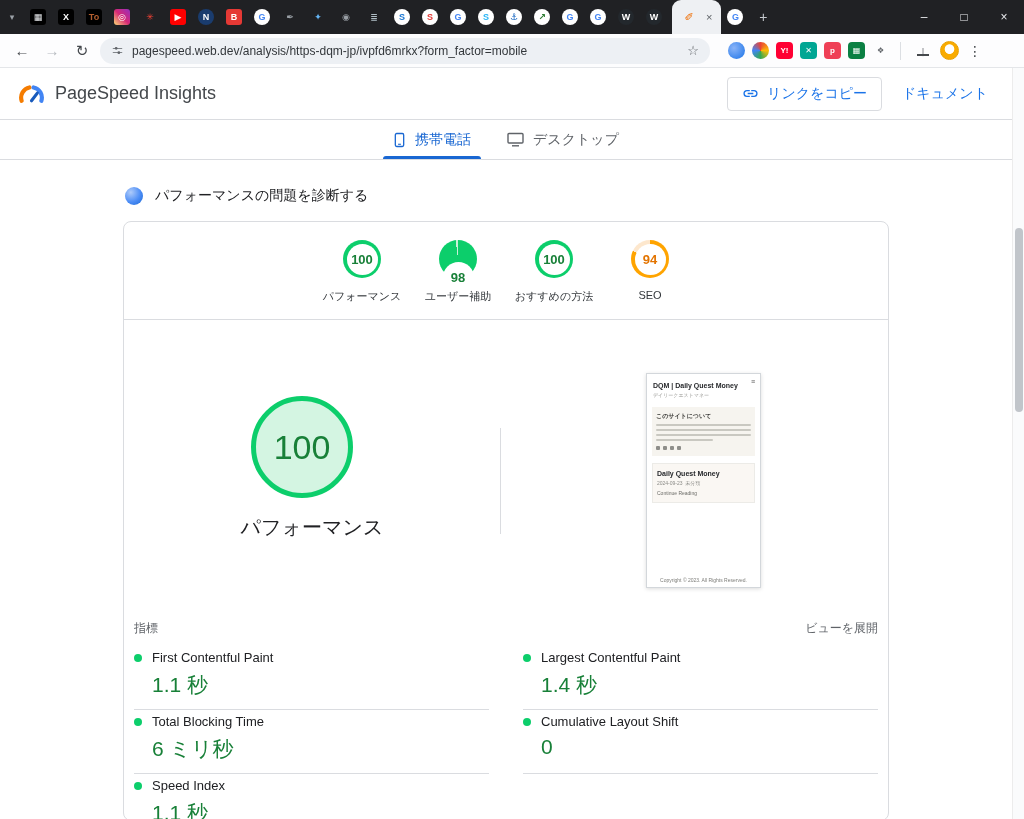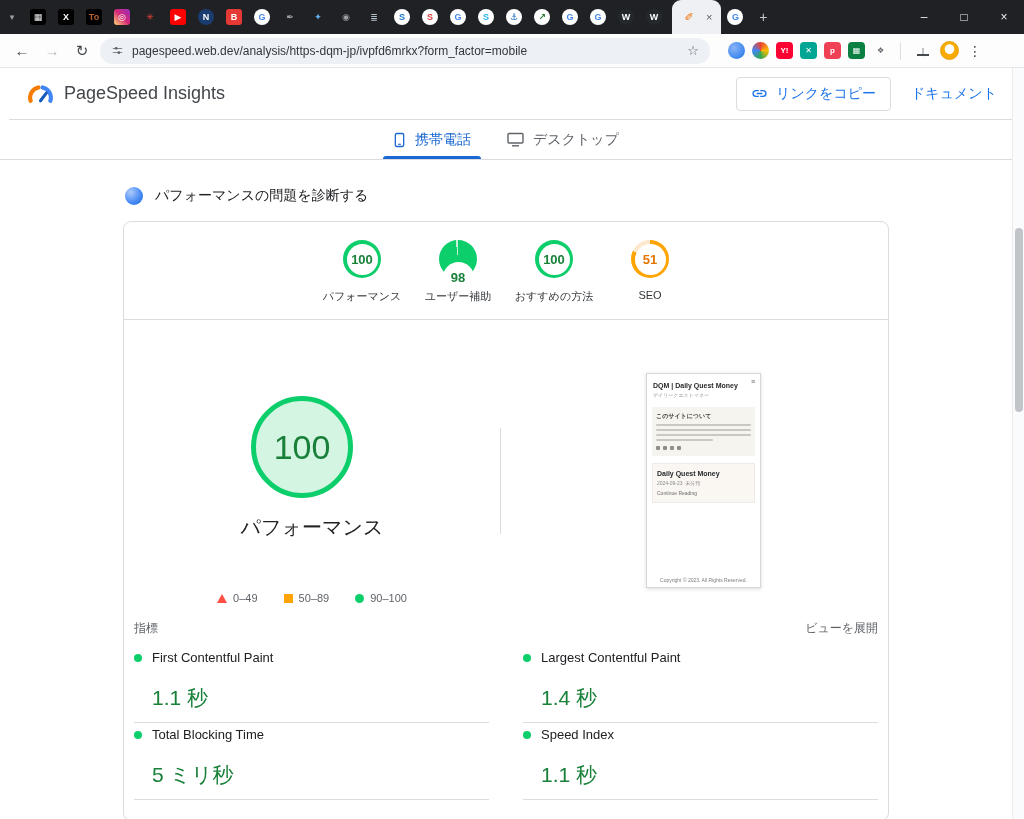--- a/index.html
+++ b/index.html
@@ -39,21 +39,21 @@
   .vr { width:1px; height:18px; background:#dcdfe3; margin:0 5px; }
   .download-icon { position:relative; width:22px; text-align:center; color:#45494d; font-size:14px; }
   .download-icon::after { content:""; position:absolute; left:5px; right:5px; bottom:3px;
                           height:2px; background:#45494d; }
   .avatar { width:19px; height:19px; border-radius:50%;
             background:radial-gradient(circle at 50% 42%, #ffffff 0 34%, #f9ab00 40%); 
             border:1px solid #e8a000; }
   .menu-dots { width:20px; text-align:center; color:#45494d; font-size:14px; }
 
   
-  .psi-header { position:absolute; top:68px; left:9px; width:1012px; height:52px; background:#fff;
+  .psi-header { position:absolute; top:68px; left:0; width:1012px; height:52px; background:#fff;
                 display:flex; align-items:center; padding:0 18px; border-bottom:1px solid #dadce0; }
   .psi-logo { margin-right:10px; display:flex; }
   .psi-title { font-size:18px; color:#43474b; }
   .header-actions { margin-left:auto; display:flex; align-items:center; gap:14px; }
   .copy-link-btn { display:flex; align-items:center; gap:8px; border:1px solid #dadce0;
                    border-radius:4px; padding:7px 14px; color:#1a73e8; font-size:14px; background:#fff; }
   .docs-btn { color:#1a73e8; font-size:14px; padding:7px 6px; }
 
   
   .device-tabs { position:absolute; top:120px; left:0; width:1012px; height:40px; background:#fff;
@@ -122,21 +122,21 @@
                font-size:5px; color:#7d7d79; }
 
   
   .metrics-head { position:absolute; top:300px; left:10px; right:10px; display:flex;
                   justify-content:space-between; font-size:12px; color:#5f6368; }
   .metrics { position:absolute; top:326px; left:10px; right:10px; display:grid;
              grid-template-columns:1fr 1fr; column-gap:34px; }
   .metric { padding:4px 0 10px; border-bottom:1px solid #dadce0; }
   .metric-name { display:flex; align-items:center; gap:10px; font-size:13px; color:#202124; }
   .m-dot { width:8px; height:8px; border-radius:50%; background:#0cce6b; flex:0 0 auto; }
-  .metric-value { margin:19px 0 0 18px; font-size:21px; color:#188038; }
+  .metric-value { margin:6px 0 0 18px; font-size:21px; color:#188038; }
   .metric-spacer { border-bottom:none; }
 
   
   .scrollbar { position:absolute; top:68px; right:0; width:12px; bottom:0; background:#fafbfc;
                border-left:1px solid #ececec; }
   .scroll-thumb { position:absolute; top:160px; left:2px; width:8px; height:184px;
                   background:#c1c5ca; border-radius:4px; }
 </style>
 </head>
 <body>
@@ -320,45 +320,31 @@
           <div class="score-label">ユーザー補助</div>
         </div>
         <div class="score">
           <div class="gauge" id="gauge-2" style="background: conic-gradient(rgb(12, 206, 107) 360deg, rgb(230, 244, 234) 0deg);">
               <div class="gauge-inner" style="color: rgb(24, 128, 56);">100</div>
             </div>
           <div class="score-label">おすすめの方法</div>
         </div>
         <div class="score">
           <div class="gauge" id="gauge-3" style="background: conic-gradient(rgb(255, 164, 0) 295.2deg, rgb(253, 231, 205) 0deg);">
-              <div class="gauge-inner" style="color: rgb(227, 116, 0);">51</div>
+              <div class="gauge-inner" style="color: rgb(227, 116, 0);">94</div>
             </div>
           <div class="score-label">SEO</div>
         </div>
       </div>
 
       <div class="perf-section">
         <div class="big-gauge">
           <span>100</span>
         </div>
         <div class="perf-title">パフォーマンス</div>
-        <div class="legend">
-          <span class="legend-item">
-              <span class="tri"></span>
-              <span>0–49</span>
-            </span>
-          <span class="legend-item">
-              <span class="sq"></span>
-              <span>50–89</span>
-            </span>
-          <span class="legend-item">
-              <span class="dot"></span>
-              <span>90–100</span>
-            </span>
-        </div>
         <div class="vdiv"></div>
 
         <div class="preview">
           <div class="pv-head">
             <div class="pv-title">DQM | Daily Quest Money</div>
             <div class="pv-sub">デイリークエストマネー</div>
             <div class="pv-menu">≡</div>
           </div>
           <div class="pv-about">
             <div class="pv-about-title">このサイトについて</div>
@@ -400,21 +386,28 @@
                 <span class="m-dot"></span>
                 <span>Largest Contentful Paint</span>
               </div>
             <div class="metric-value">1.4 秒</div>
           </div>
           <div class="metric">
             <div class="metric-name">
                 <span class="m-dot"></span>
                 <span>Total Blocking Time</span>
               </div>
-            <div class="metric-value">5 ミリ秒</div>
+            <div class="metric-value">6 ミリ秒</div>
+          </div>
+          <div class="metric">
+            <div class="metric-name">
+                <span class="m-dot"></span>
+                <span>Cumulative Layout Shift</span>
+              </div>
+            <div class="metric-value">0</div>
           </div>
           <div class="metric">
             <div class="metric-name">
                 <span class="m-dot"></span>
                 <span>Speed Index</span>
               </div>
             <div class="metric-value">1.1 秒</div>
           </div>
           <div class="metric metric-spacer"></div>
         </div>

